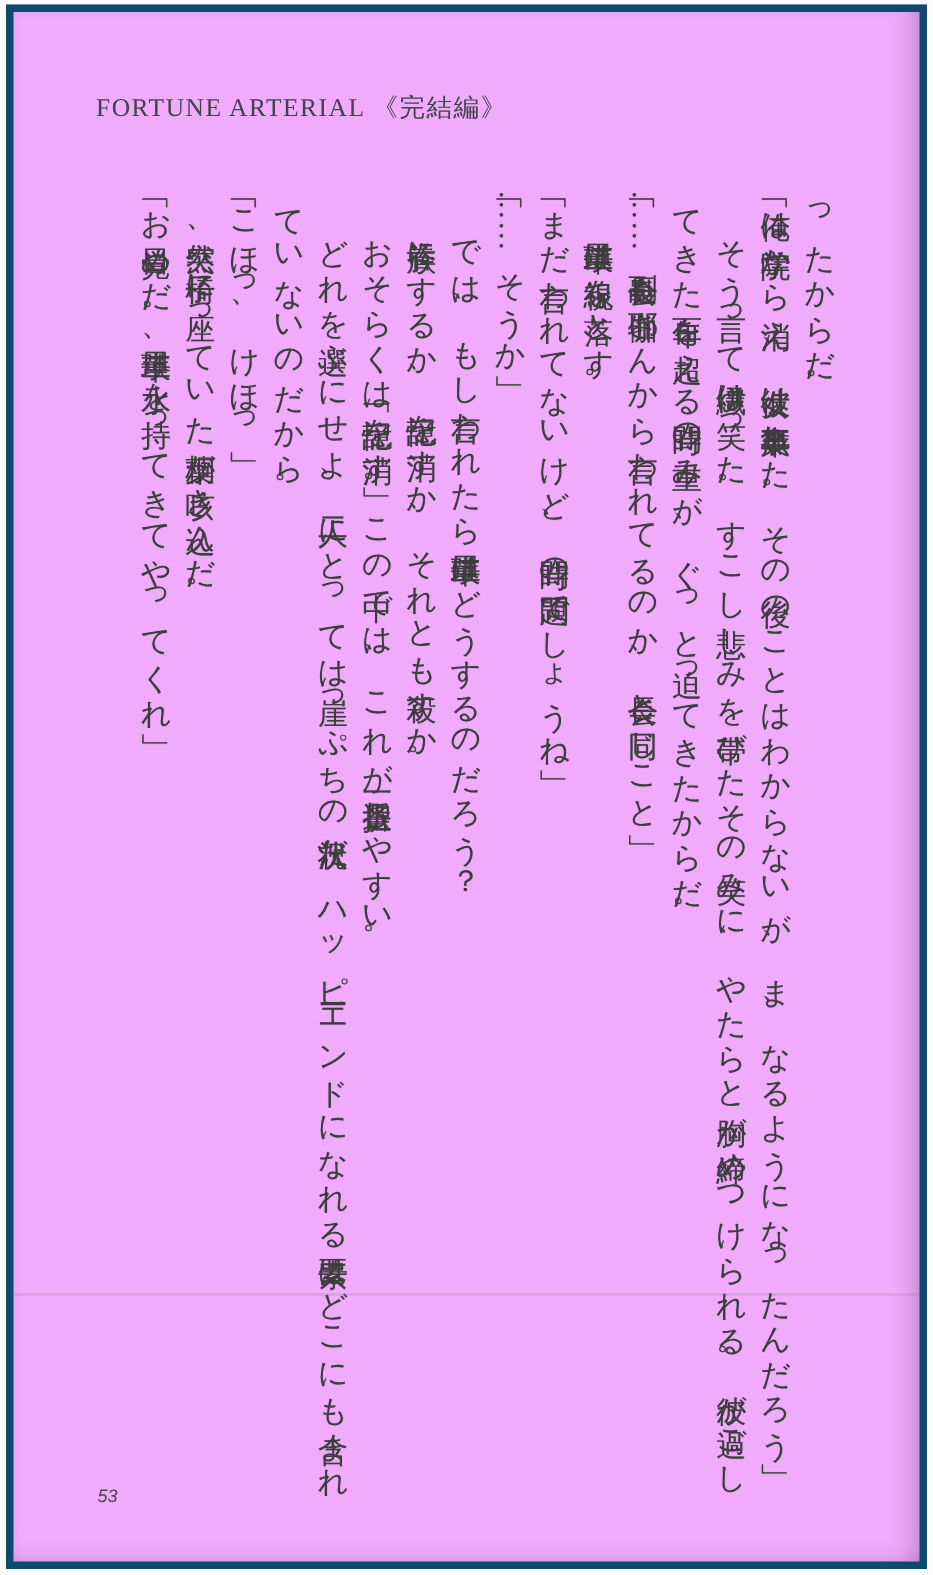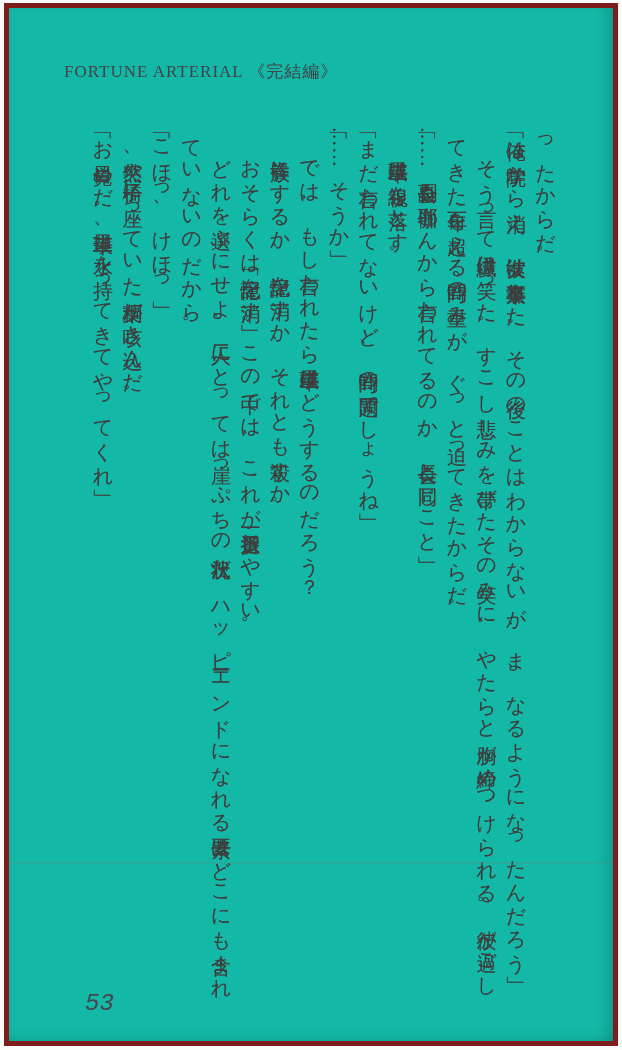--- a/index.html
+++ b/index.html
@@ -15,22 +15,22 @@
     background: #fbfbfa;
     overflow: hidden;
   }
   
   .paper {
     position: absolute;
     left: 4px;
     top: 3px;
     right: 4px;
     bottom: 4px;
-    background: #14b8a6;
-    border: 5px solid #7f1d1d;
+    background: #f0abfc;
+    border: 5px solid #0c4a6e;
     box-shadow:
       inset -14px 0 16px -11px rgba(0,0,0,0.22),
       inset 0 -12px 14px -10px rgba(0,0,0,0.10),
       inset 4px 0 8px -6px rgba(0,0,0,0.10);
   }
   .header {
     position: absolute;
     left: 55px;
     top: 52px;
     font-family: "Liberation Serif", "DejaVu Serif", serif;
@@ -64,25 +64,25 @@
   .scan-line {
     position: absolute;
     left: 0;
     right: 0;
     top: 854px;
     height: 2px;
     background: rgba(120,120,118,0.18);
   }
   .page-number {
     position: absolute;
-    left: 76px;
+    left: 56px;
     top: 982px;
-    font-family: Liberation Mono, monospace;
+    font-family: Liberation Sans, sans-serif;
     font-style: italic;
-    font-size: 24px;
+    font-size: 12px;
     color: #47474b;
   }
 </style>
 </head>
 <body>
 
 <div class="page">
   <div class="paper">
     <div class="header">FORTUNE ARTERIAL 《完結編》</div>
 

